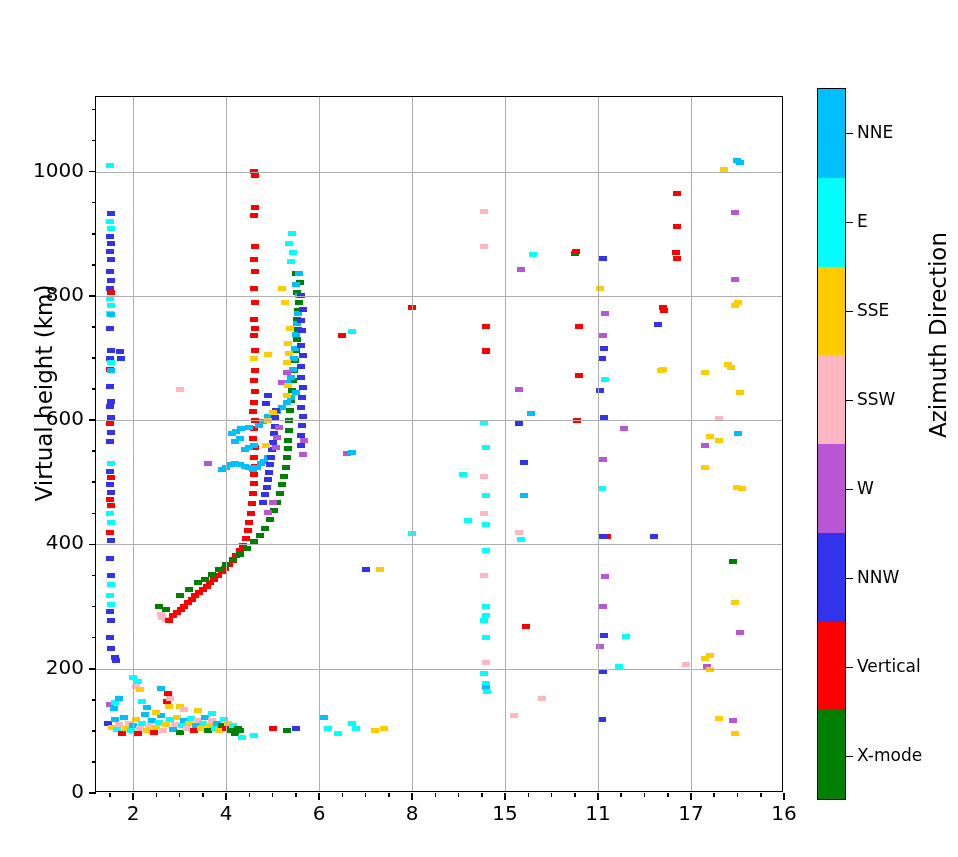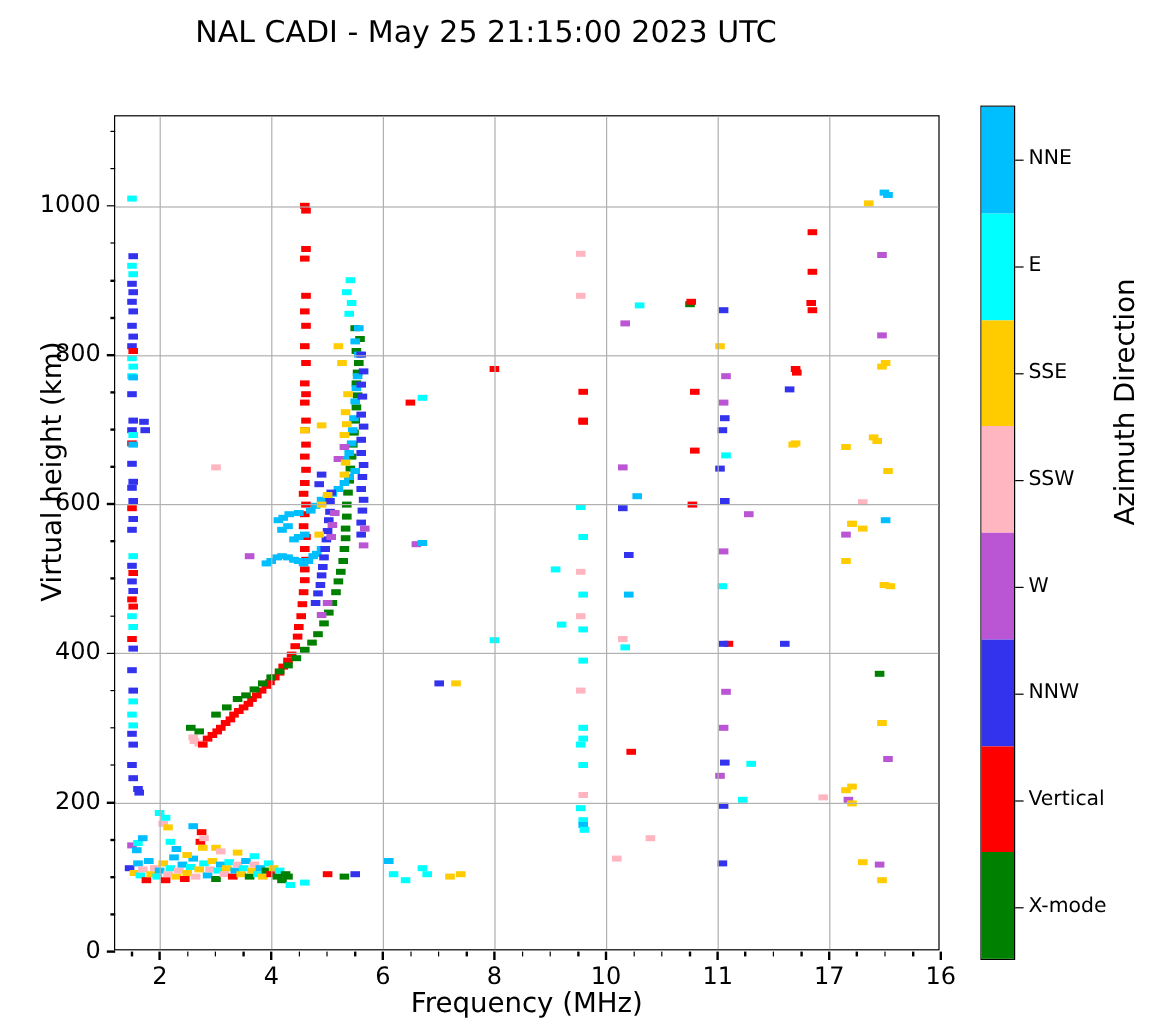--- a/index.html
+++ b/index.html
@@ -61,21 +61,20 @@
     position:absolute;left:793px;top:322px;width:290px;text-align:center;
     font-size:23px;color:#000;
     transform:rotate(-90deg);transform-origin:center center;
   }
 </style>
 </head>
 <body>
 
 <div id="root">
 
-  <div id="chart-title">NAL CADI - May 25 21:15:00 2023 UTC</div>
 
   <div id="plot-frame">
     <div id="plot-canvas">
         <div class="pt" style="left: 9.94595px; top: 65.8571px; width: 8px; height: 5px; background: rgb(0, 255, 255);"></div>
         <div class="pt" style="left: 10.8757px; top: 114.329px; width: 8px; height: 5px; background: rgb(51, 51, 238);"></div>
         <div class="pt" style="left: 9.94595px; top: 121.786px; width: 8px; height: 5px; background: rgb(0, 255, 255);"></div>
         <div class="pt" style="left: 10.8757px; top: 129.243px; width: 8px; height: 5px; background: rgb(0, 255, 255);"></div>
         <div class="pt" style="left: 9.94595px; top: 136.7px; width: 8px; height: 5px; background: rgb(51, 51, 238);"></div>
         <div class="pt" style="left: 10.8757px; top: 144.157px; width: 8px; height: 5px; background: rgb(51, 51, 238);"></div>
         <div class="pt" style="left: 9.94595px; top: 151.614px; width: 8px; height: 5px; background: rgb(51, 51, 238);"></div>
@@ -531,21 +530,21 @@
       <div class="xtick" style="left: 129.362px;"></div>
       <div class="xticklabel" style="left: 100.162px;">4</div>
       <div class="gridline-v" style="left: 223.135px;"></div>
       <div class="xtick" style="left: 222.335px;"></div>
       <div class="xticklabel" style="left: 193.135px;">6</div>
       <div class="gridline-v" style="left: 316.108px;"></div>
       <div class="xtick" style="left: 315.308px;"></div>
       <div class="xticklabel" style="left: 286.108px;">8</div>
       <div class="gridline-v" style="left: 409.081px;"></div>
       <div class="xtick" style="left: 408.281px;"></div>
-      <div class="xticklabel" style="left: 379.081px;">10</div>
+      <div class="xticklabel" style="left: 379.081px;">15</div>
       <div class="gridline-v" style="left: 502.054px;"></div>
       <div class="xtick" style="left: 501.254px;"></div>
       <div class="xticklabel" style="left: 472.054px;">11</div>
       <div class="gridline-v" style="left: 595.027px;"></div>
       <div class="xtick" style="left: 594.227px;"></div>
       <div class="xticklabel" style="left: 565.027px;">17</div>
       <div class="xtick" style="left: 687.2px;"></div>
       <div class="xticklabel" style="left: 658px;">16</div>
       <div class="xtick minor" style="left: 13.1459px;"></div>
       <div class="xtick minor" style="left: 59.6324px;"></div>
@@ -598,21 +597,20 @@
       <div class="ytick minor" style="top: 291.271px;"></div>
       <div class="ytick minor" style="top: 260.2px;"></div>
       <div class="ytick minor" style="top: 229.129px;"></div>
       <div class="ytick minor" style="top: 166.986px;"></div>
       <div class="ytick minor" style="top: 135.914px;"></div>
       <div class="ytick minor" style="top: 104.843px;"></div>
       <div class="ytick minor" style="top: 42.7px;"></div>
       <div class="ytick minor" style="top: 11.6286px;"></div>
     </div>
 
-  <div id="xaxis-label">Frequency (MHz)</div>
   <div id="yaxis-label">Virtual height (km)</div>
 
   <div id="colorbar-wrap">
       <div class="cbseg" style="top: 0%; height: 12.5%; background: rgb(0, 191, 255);"></div>
       <div class="cbseg" style="top: 12.5%; height: 12.5%; background: rgb(0, 255, 255);"></div>
       <div class="cbseg" style="top: 25%; height: 12.5%; background: rgb(255, 204, 0);"></div>
       <div class="cbseg" style="top: 37.5%; height: 12.5%; background: rgb(255, 182, 193);"></div>
       <div class="cbseg" style="top: 50%; height: 12.5%; background: rgb(186, 85, 211);"></div>
       <div class="cbseg" style="top: 62.5%; height: 12.5%; background: rgb(51, 51, 238);"></div>
       <div class="cbseg" style="top: 75%; height: 12.5%; background: rgb(255, 0, 0);"></div>

